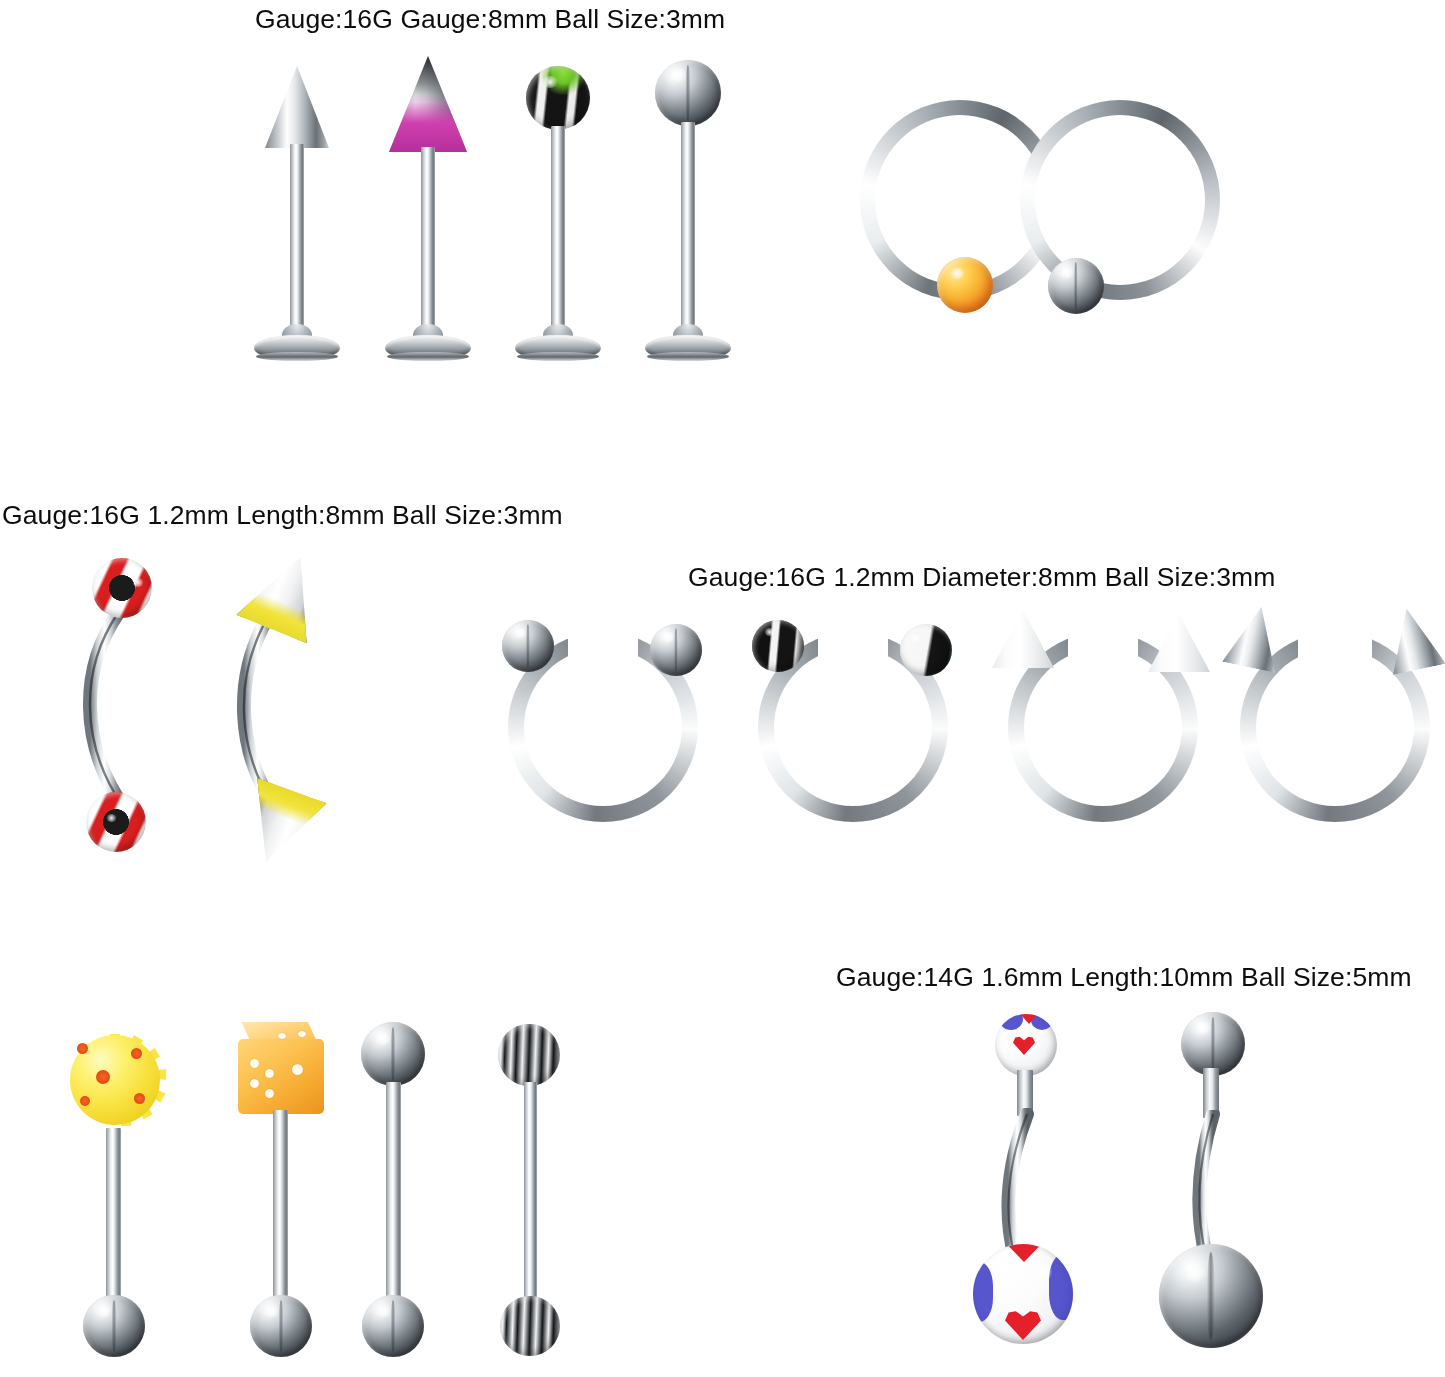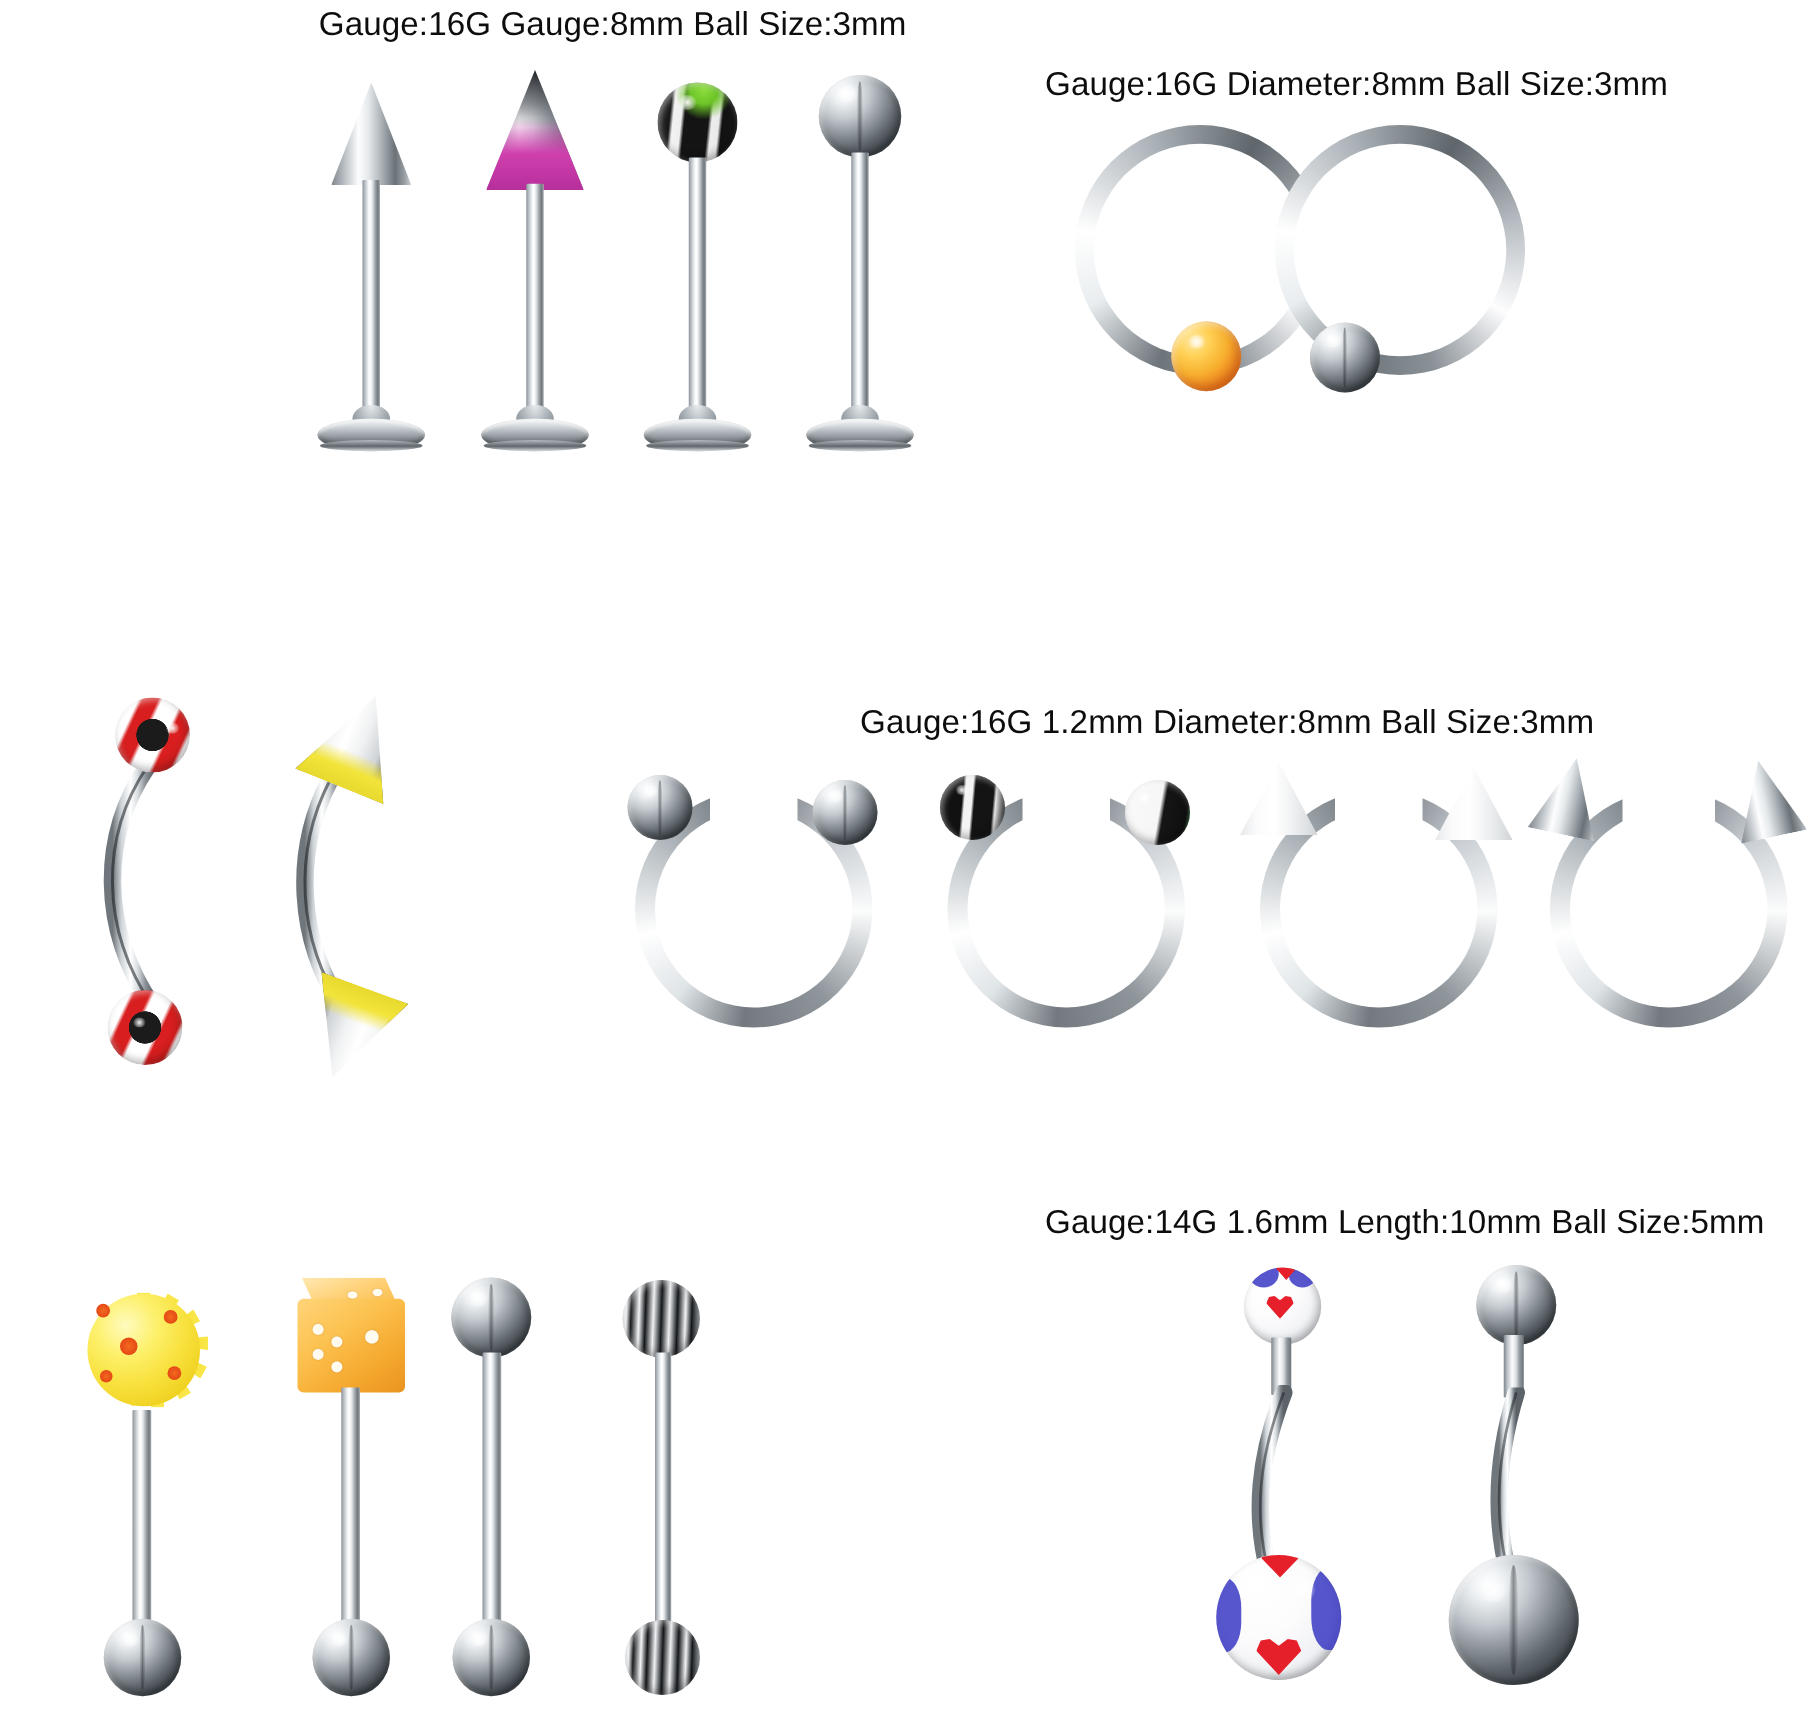--- a/index.html
+++ b/index.html
@@ -219,40 +219,40 @@
     <div style="position:absolute;left:401px;top:0;">
       <div class="ball-steel" style="left:14px;top:8px;width:66px;height:66px;"></div>
       <div class="hl" style="left:28px;top:16px;width:18px;height:14px;"></div>
       <div class="shaft" style="left:40px;top:70px;width:14px;height:212px;"></div>
       <div class="disc-neck" style="left:32px;top:272px;width:30px;height:22px;"></div>
       <div class="disc" style="left:4px;top:283px;width:86px;height:26px;"></div>
       <div class="disc-rim" style="left:6px;top:300px;width:82px;height:9px;"></div>
     </div>
   </div>
 
-  <div class="spec-label" style="left:836px;top:52px;">Gauge:16G  Diameter:8mm  Ball Size:3mm</div>
 
   <div class="group" style="left:860px;top:100px;width:420px;height:250px;">
 
     <div style="position:absolute;left:0;top:0;">
       <div class="ring" style="left:0;top:0;width:200px;height:200px;">
       </div>
       <div style="position:absolute;left:15px;top:15px;width:170px;height:170px;border-radius:50%;background:#fff;"></div>
       <div class="ball-acr ball-orange" style="left:77px;top:157px;width:56px;height:56px;"></div>
       <div class="hl" style="left:90px;top:168px;width:15px;height:11px;"></div>
     </div>
 
     <div style="position:absolute;left:160px;top:0;">
       <div class="ring" style="left:0;top:0;width:200px;height:200px;"></div>
       <div style="position:absolute;left:15px;top:15px;width:170px;height:170px;border-radius:50%;background:#fff;"></div>
       <div class="ball-steel" style="left:28px;top:158px;width:56px;height:56px;"></div>
       <div class="hl" style="left:40px;top:168px;width:14px;height:10px;"></div>
     </div>
   </div>
 
+  <div class="spec-label" style="left:2px;top:500px;">Gauge:16G 1.2mm  Length:8mm  Ball Size:3mm</div>
 
   <div class="group" style="left:60px;top:552px;width:300px;height:320px;">
 
     <div style="position:absolute;left:0;top:0;">
       <svg width="130" height="300" style="position:absolute;left:6px;top:5px;">
         <defs>
           <linearGradient id="cg1" x1="0" y1="0" x2="1" y2="0">
             <stop offset="0%" stop-color="#6f767c"></stop>
               <stop offset="22%" stop-color="#cdd3d7"></stop>
             <stop offset="45%" stop-color="#ffffff"></stop>

